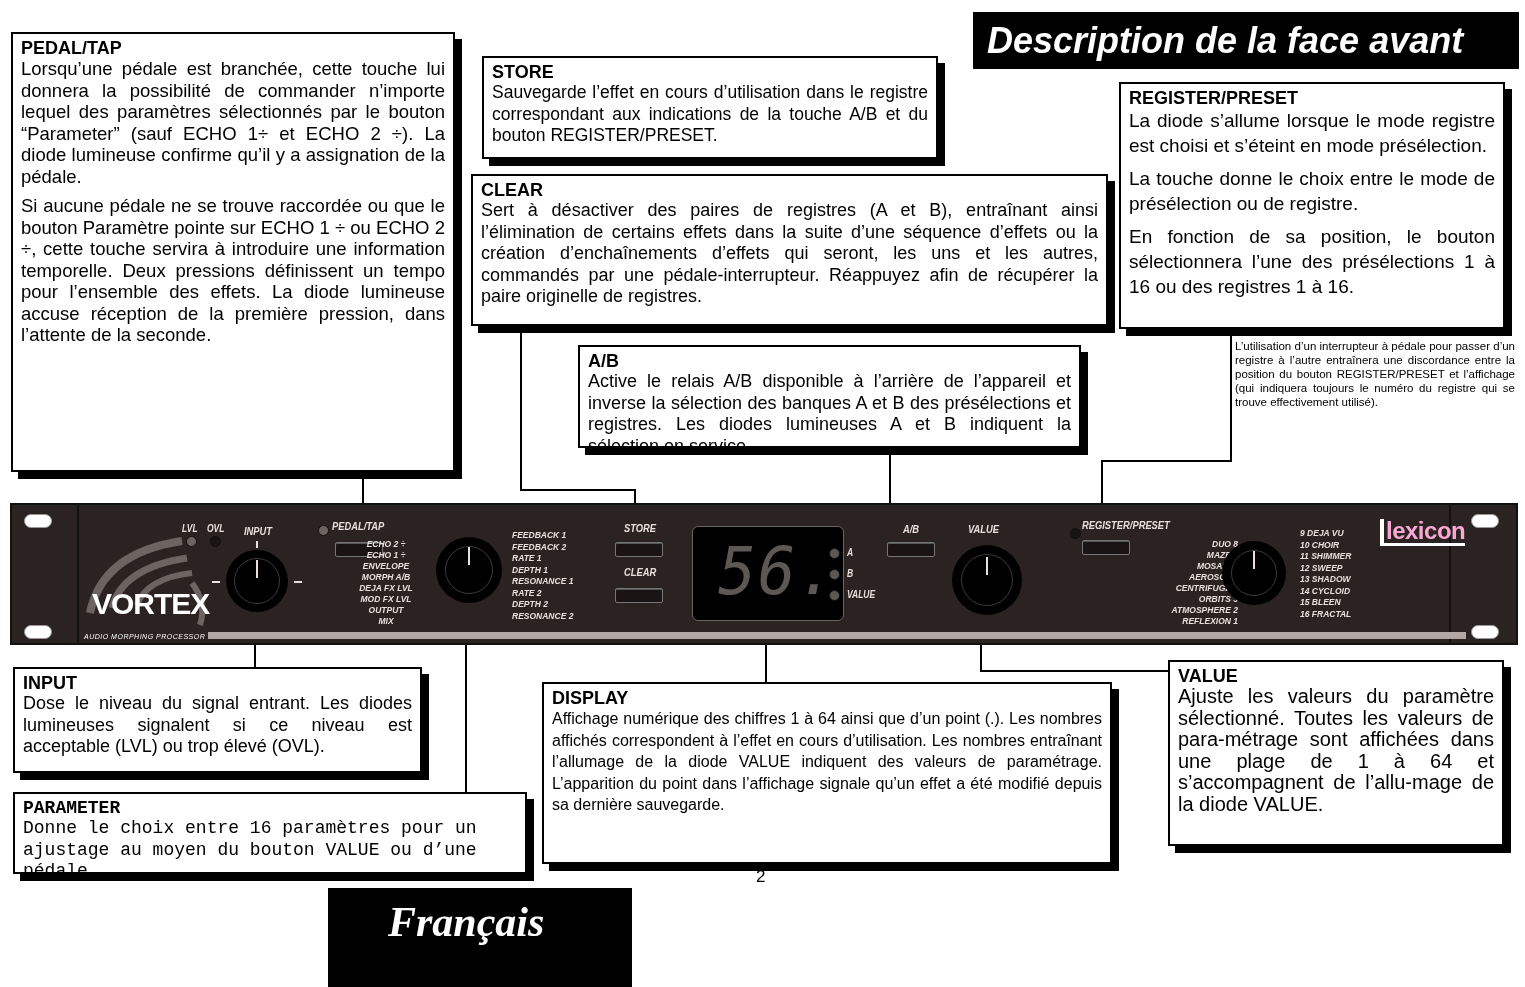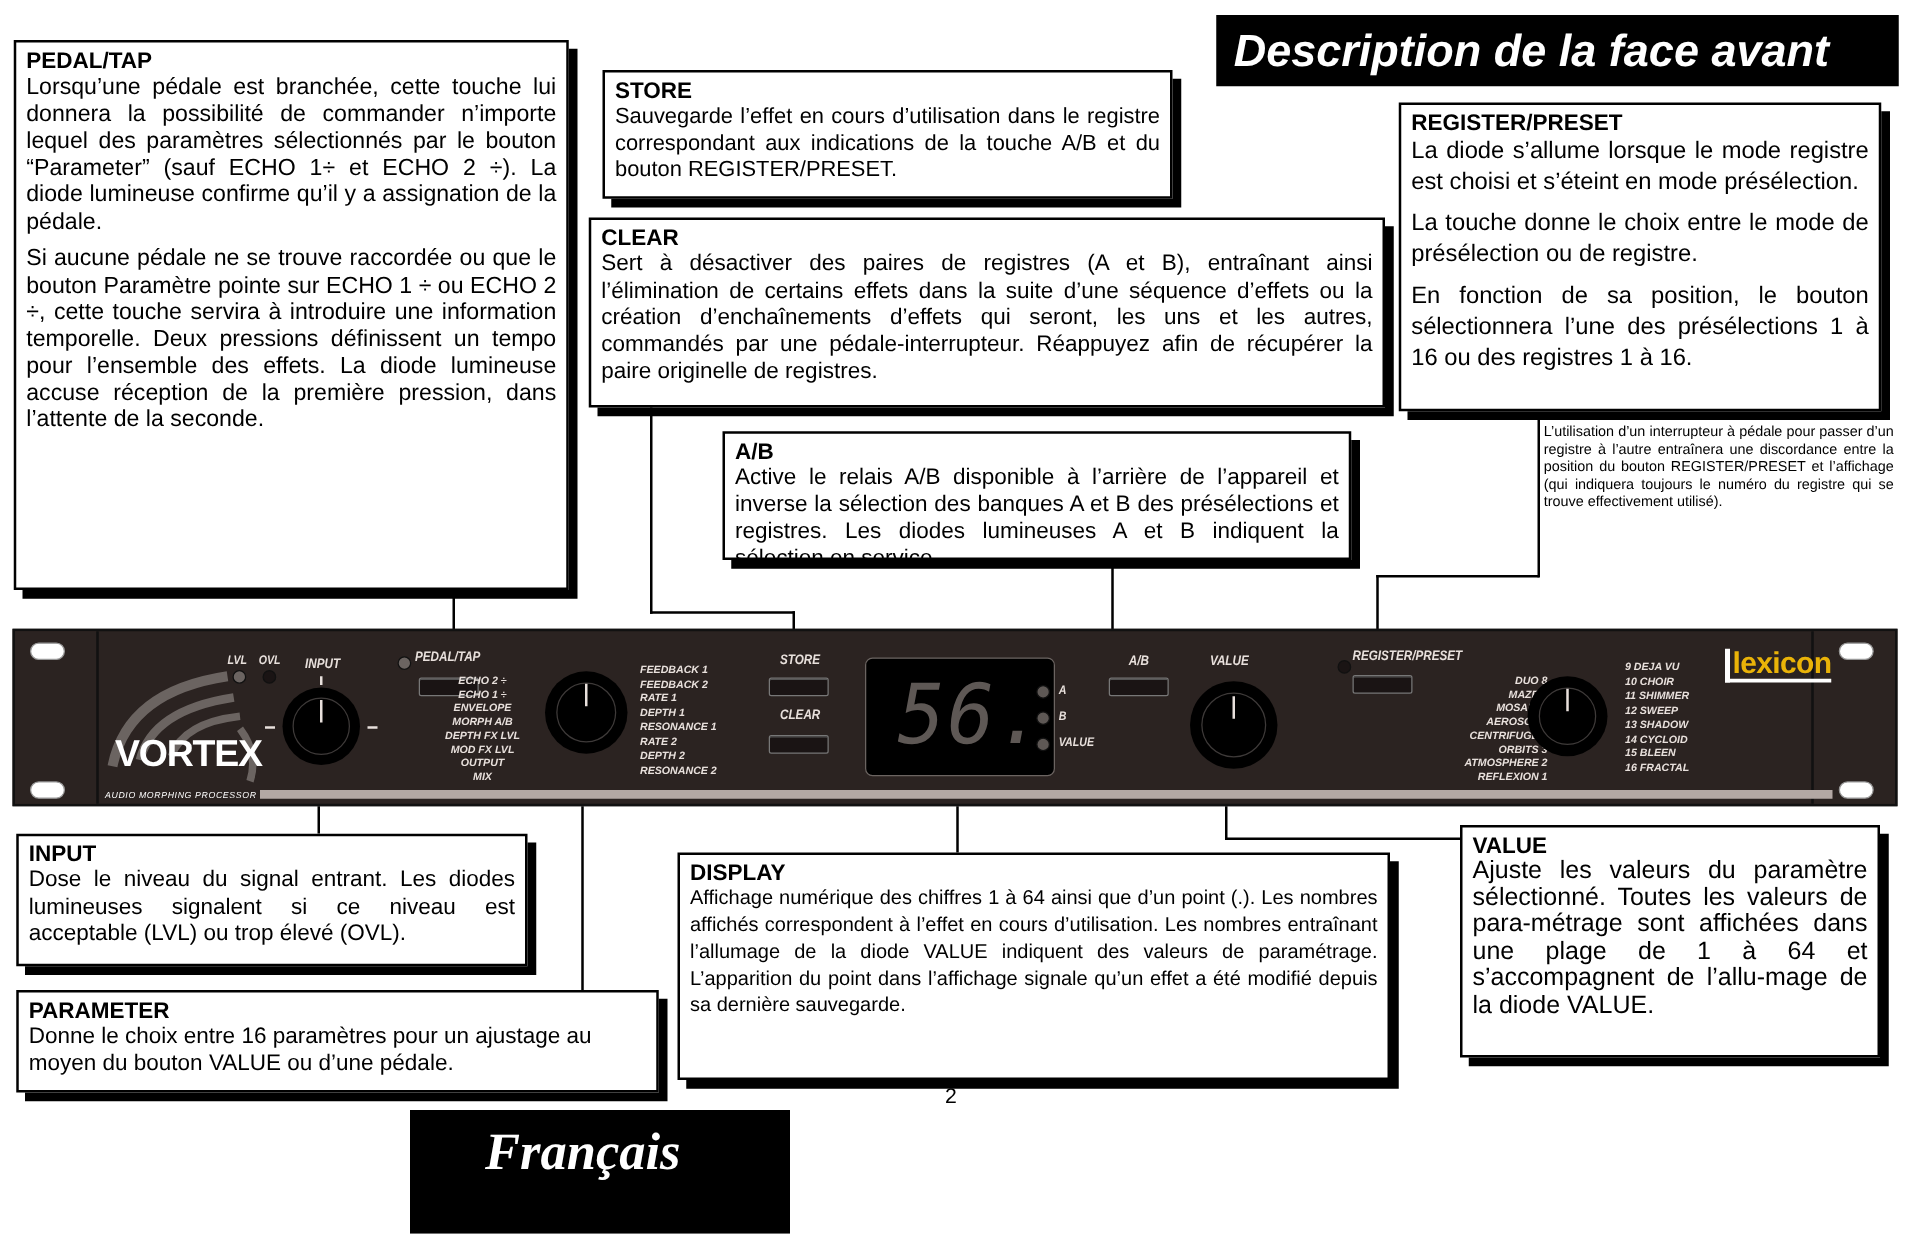--- a/index.html
+++ b/index.html
@@ -112,21 +112,21 @@
 
   <div class="knob" style="left:424px; top:32px; width:66px; height:66px;">
     <div class="knob-inner" style="left:9px; top:9px; width:46px; height:46px;"></div>
     <div style="position:absolute; left:32px; top:10px; width:2px; height:18px; background:#e8e0dc;"></div>
   </div>
   <div style="position:absolute; left:330px; top:34px; width:88px; text-align:center;">
     <div class="plbl" style="position:relative; line-height:11px;">ECHO 2 ÷</div>
     <div class="plbl" style="position:relative; line-height:11px;">ECHO 1 ÷</div>
     <div class="plbl" style="position:relative; line-height:11px;">ENVELOPE</div>
     <div class="plbl" style="position:relative; line-height:11px;">MORPH A/B</div>
-    <div class="plbl" style="position:relative; line-height:11px;">DEPTH FX LVL</div>
+    <div class="plbl" style="position:relative; line-height:11px;">DEJA FX LVL</div>
     <div class="plbl" style="position:relative; line-height:11px;">MOD FX LVL</div>
     <div class="plbl" style="position:relative; line-height:11px;">OUTPUT</div>
     <div class="plbl" style="position:relative; line-height:11px;">MIX</div>
   </div>
   <div style="position:absolute; left:500px; top:25px; width:90px;">
     <div class="plbl" style="position:relative; line-height:11.5px;">FEEDBACK 1</div>
     <div class="plbl" style="position:relative; line-height:11.5px;">FEEDBACK 2</div>
     <div class="plbl" style="position:relative; line-height:11.5px;">RATE 1</div>
     <div class="plbl" style="position:relative; line-height:11.5px;">DEPTH 1</div>
     <div class="plbl" style="position:relative; line-height:11.5px;">RESONANCE 1</div>
@@ -181,35 +181,35 @@
     <div class="plbl" style="position:relative; line-height:11.5px;">9 DEJA VU</div>
     <div class="plbl" style="position:relative; line-height:11.5px;">10 CHOIR</div>
     <div class="plbl" style="position:relative; line-height:11.5px;">11 SHIMMER</div>
     <div class="plbl" style="position:relative; line-height:11.5px;">12 SWEEP</div>
     <div class="plbl" style="position:relative; line-height:11.5px;">13 SHADOW</div>
     <div class="plbl" style="position:relative; line-height:11.5px;">14 CYCLOID</div>
     <div class="plbl" style="position:relative; line-height:11.5px;">15 BLEEN</div>
     <div class="plbl" style="position:relative; line-height:11.5px;">16 FRACTAL</div>
   </div>
 
-  <div style="position:absolute; left:1368px; top:14px; color:#eab308; font-weight:bold; font-size:24px; border-bottom:3px solid #fff; border-left:4px solid #fff; padding-left:2px; line-height:24px; letter-spacing:-0.5px;">lexicon</div>
+  <div style="position:absolute; left:1368px; top:14px; color:#f9a8d4; font-weight:bold; font-size:24px; border-bottom:3px solid #fff; border-left:4px solid #fff; padding-left:2px; line-height:24px; letter-spacing:-0.5px;">lexicon</div>
 </div>
 
 <div class="line" style="left:254px; top:645px; width:2px; height:22px;"></div>
 <div class="line" style="left:465px; top:645px; width:2px; height:150px;"></div>
 <div class="line" style="left:765px; top:645px; width:2px; height:38px;"></div>
 <div class="line" style="left:980px; top:645px; width:2px; height:27px;"></div>
 <div class="line" style="left:980px; top:670px; width:190px; height:2px;"></div>
 
 <div class="box" style="left:13px; top:667px; width:409px; height:106px;">
   <h3>INPUT</h3>
   <p style="font-size:18px;">Dose le niveau du signal entrant.  Les diodes lumineuses signalent si ce niveau est acceptable (LVL) ou trop élevé (OVL).</p>
 </div>
 
-<div class="box" style="left:13px; top:792px; width:514px; height:82px;">
+<div class="box" style="left:13px; top:792px; width:514px; height:82px;font-family:Liberation Mono, monospace;">
   <h3>PARAMETER</h3>
   <p style="font-size:18px; text-align:left;">Donne le choix entre 16 paramètres pour un ajustage au moyen du bouton VALUE ou d’une pédale.</p>
 </div>
 
 <div class="box" style="left:542px; top:682px; width:570px; height:182px;">
   <h3>DISPLAY</h3>
   <p style="font-size:16px;">Affichage numérique des chiffres 1 à 64 ainsi que d’un point (.).  Les nombres affichés correspondent à l’effet en cours d’utilisation. Les nombres entraînant l’allumage de la diode VALUE indiquent des valeurs de paramétrage. L’apparition du point dans l’affichage signale qu’un effet a été modifié depuis sa dernière sauvegarde.</p>
 </div>
 
 <div class="box" style="left:1168px; top:660px; width:336px; height:186px;">

